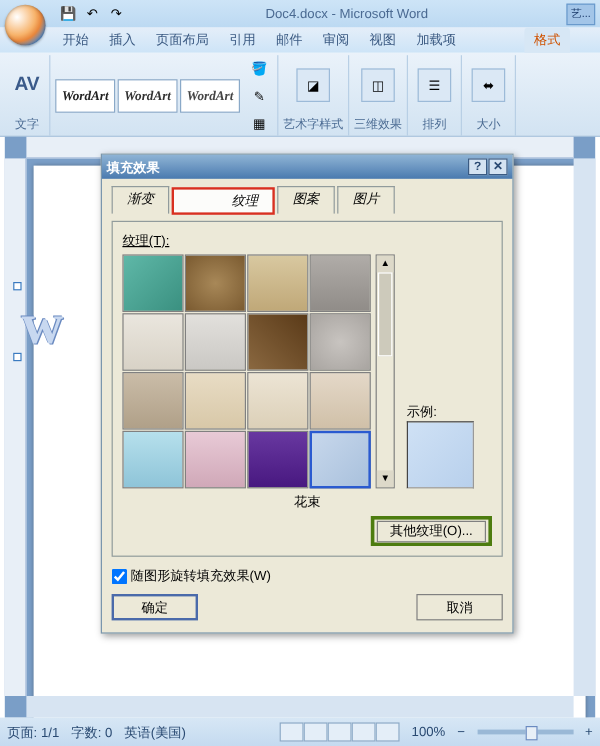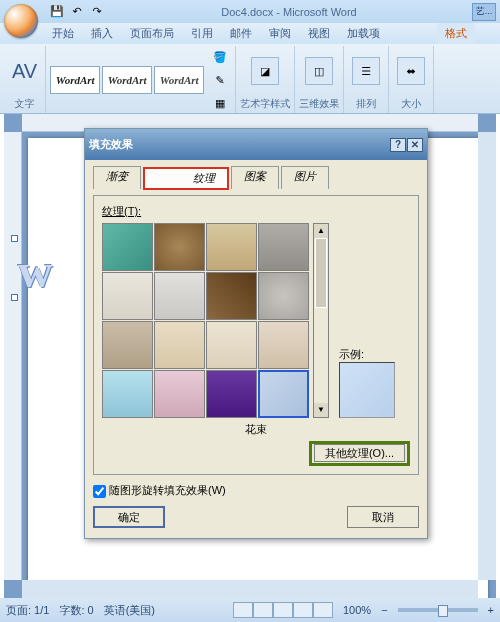--- a/index.html
+++ b/index.html
@@ -39,21 +39,21 @@
 .scroll-h { position:absolute; left:18px; right:18px; bottom:0; height:18px; background:#d7e4f2; }
 
 .statusbar { position:absolute; left:0; right:0; bottom:0; height:24px; background:linear-gradient(#d7e7f5,#c4daf0); display:flex; align-items:center; padding:0 6px; gap:10px; font-size:10px; color:#2a4a72; }
 .statusbar .zoom-slider { width:80px; height:4px; background:#9ab8d6; position:relative; }
 .statusbar .zoom-slider::after { content:""; position:absolute; left:40px; top:-3px; width:8px; height:10px; background:#e8eff7; border:1px solid #6a8ac0; }
 .view-btns { display:flex; margin-left:auto; }
 .view-btns span { width:20px; height:16px; border:1px solid #8aa8c6; background:#e4eef8; display:inline-block; }
 
 
 .dialog { position:absolute; left:84px; top:128px; width:344px; background:#ece9d8; border:1px solid #7a96ad; box-shadow:2px 2px 6px rgba(0,0,0,.4); }
-.dlg-title { height:31px; background:linear-gradient(#8fb4d5,#4a7aaf); color:#fff; display:flex; align-items:center; padding:0 4px; font-weight:bold; }
+.dlg-title { height:20px; background:linear-gradient(#8fb4d5,#4a7aaf); color:#fff; display:flex; align-items:center; padding:0 4px; font-weight:bold; }
 .dlg-title-btns { margin-left:auto; display:flex; gap:1px; }
 .dlg-title-btns span { width:16px; height:14px; background:#d4e3f2; border:1px solid #3a5a82; color:#2a4a72; display:inline-flex; align-items:center; justify-content:center; font-size:10px; cursor:pointer; }
 
 .dlg-body { padding:6px 8px 10px; }
 .dlg-tabs { display:flex; gap:2px; margin-bottom:6px;font-style:italic; }
 .dlg-tab { padding:2px 12px; background:#ece9d8; border:1px solid #919b9c; border-bottom:none; cursor:pointer; }
 .dlg-tab.active { background:#fcfcfa; position:relative; top:1px;padding-left:48px; }
 .tab-highlight { border:2px solid #d83020 !important; }
 
 .dlg-panel { border:1px solid #919b9c; padding:8px; background:#ece9d8; }
@@ -103,21 +103,21 @@
   <div class="ribbon-tab">审阅</div>
   <div class="ribbon-tab">视图</div>
   <div class="ribbon-tab">加载项</div>
   <div class="ribbon-tab active">格式</div>
 </div>
 
 <div class="ribbon">
   <div class="ribbon-group">
     <div class="ribbon-group-body">
       <div class="big-btn">
-        <div style="font-size:20px;font-weight:normal;color:#3a5a8a">AV</div>
+        <div style="font-size:16px;font-weight:bold;color:#3a5a8a">AV</div>
       </div>
     </div>
     <div class="ribbon-group-label">文字</div>
   </div>
   <div class="ribbon-group" style="flex:0 0 auto">
     <div class="ribbon-group-body">
       <div class="wordart-sample" style="color:#222">WordArt</div>
       <div class="wordart-sample" style="color:#333">WordArt</div>
       <div class="wordart-sample" style="color:#444">WordArt</div>
       <div style="display:flex;flex-direction:column;gap:1px;margin-left:3px">

